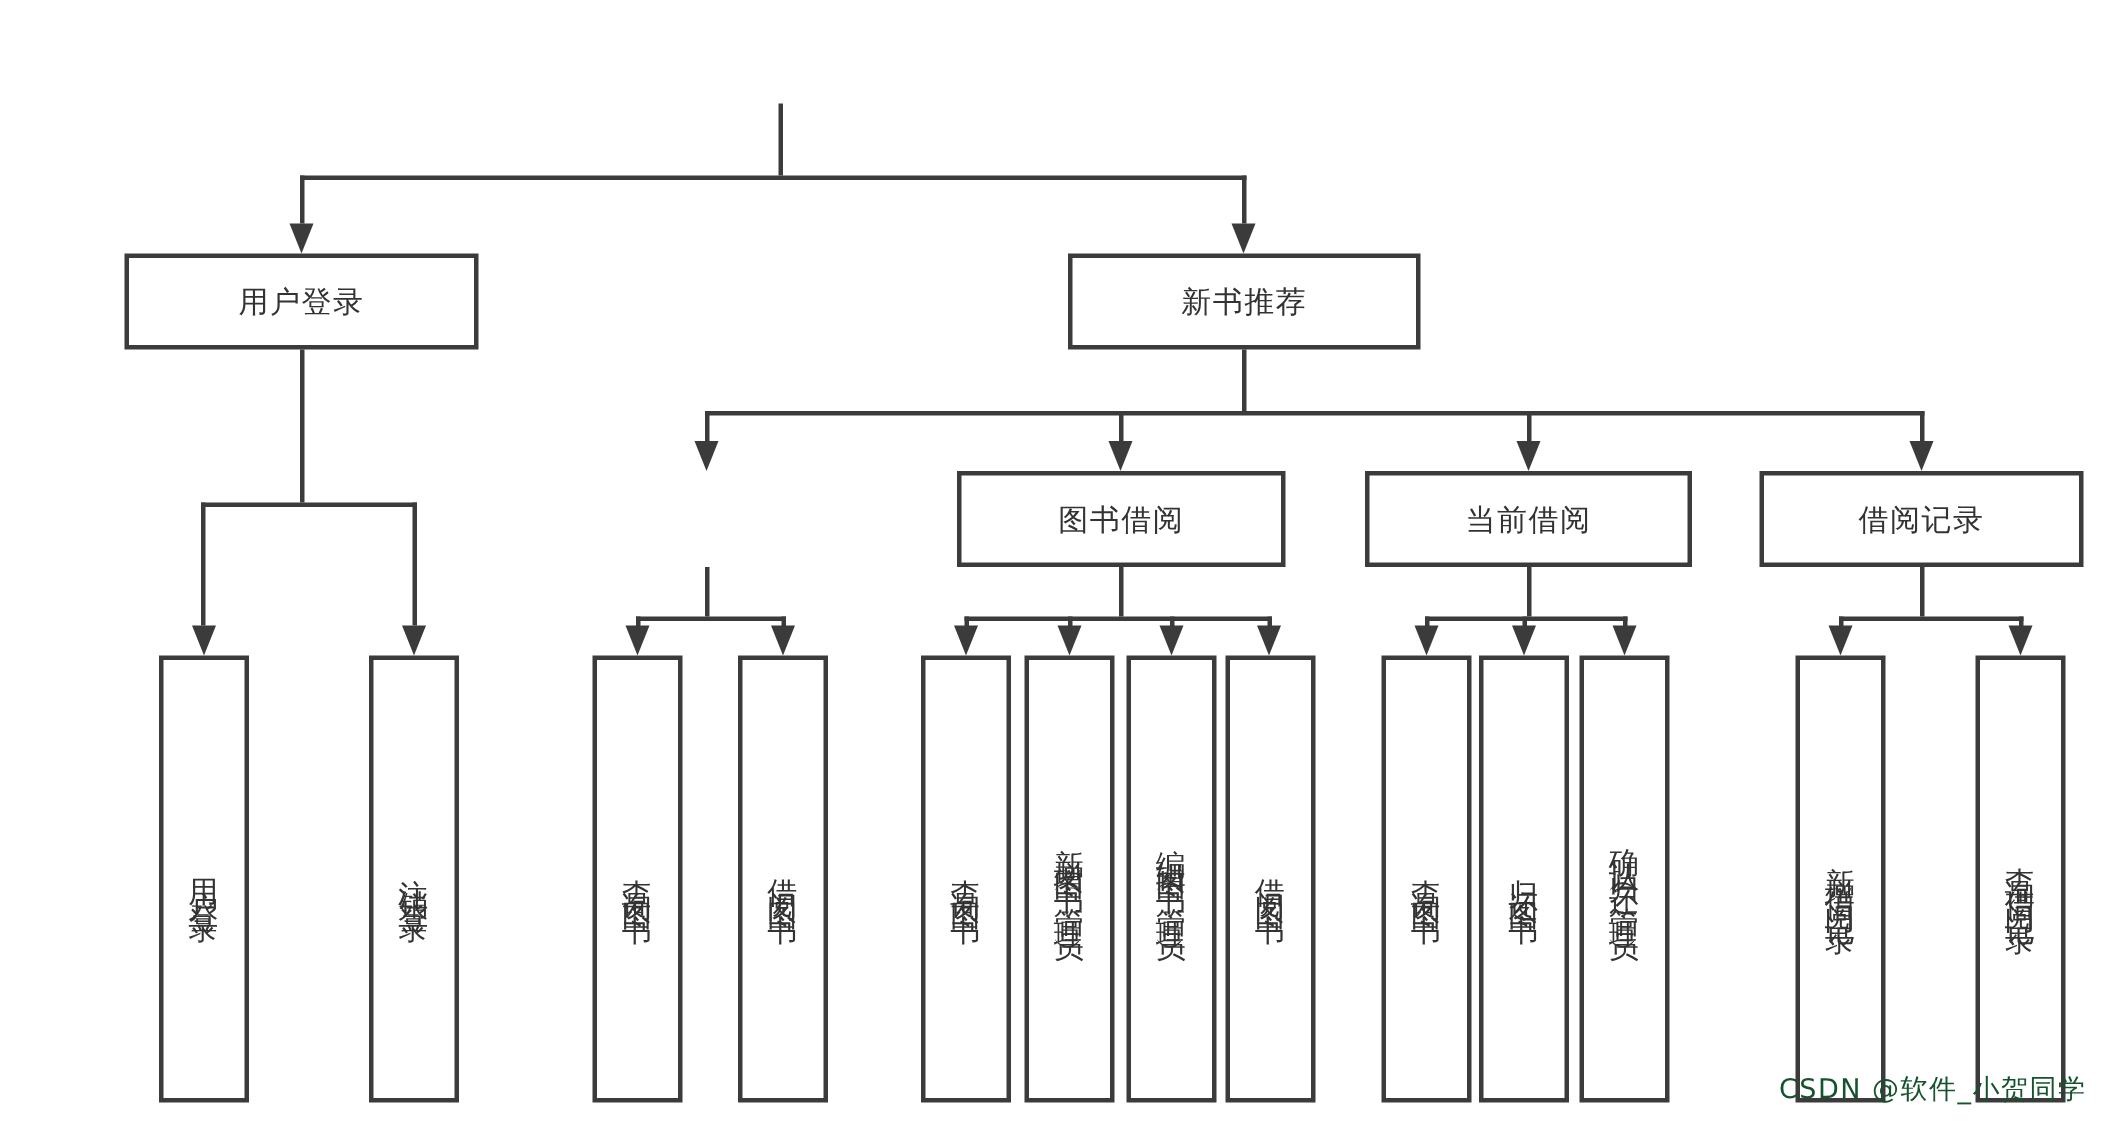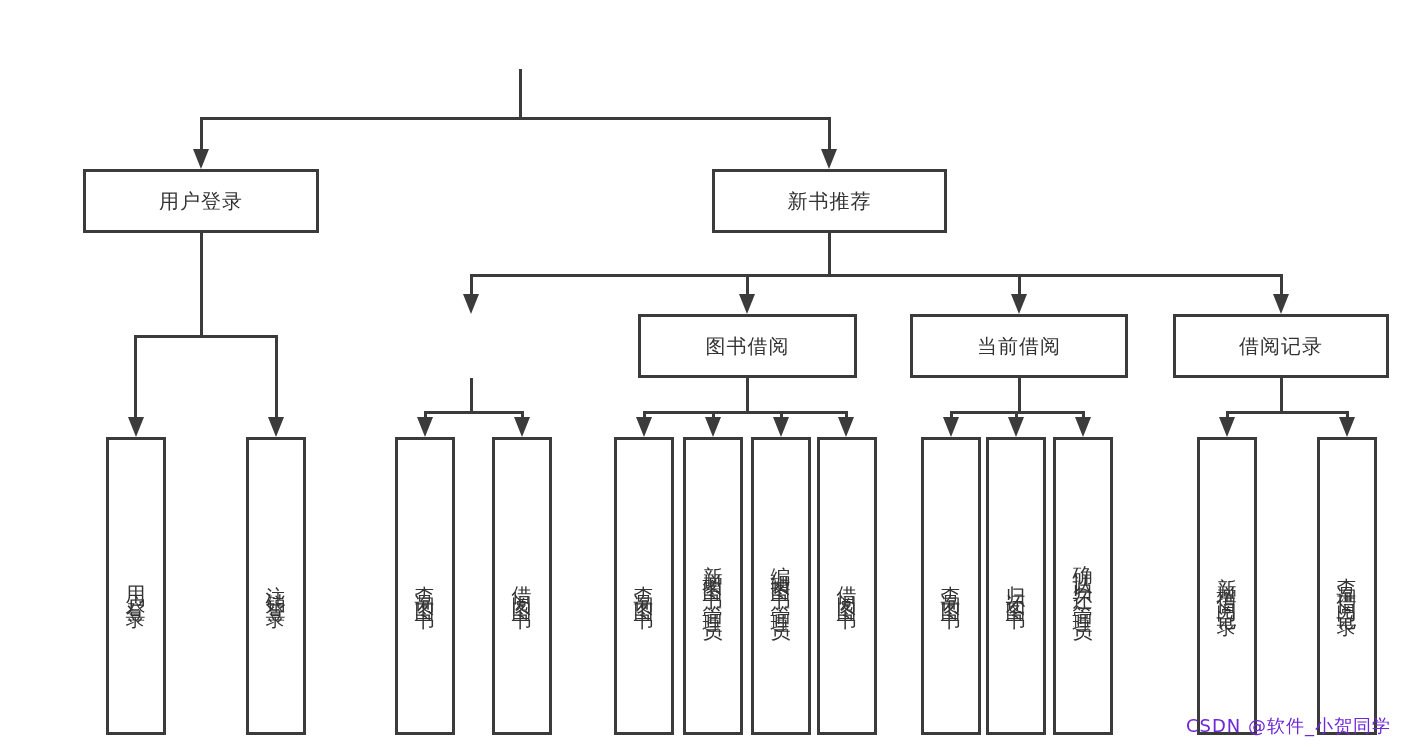--- a/index.html
+++ b/index.html
@@ -132,15 +132,15 @@
   <div class="line" style="left:1082px;top:411px;width:3px;height:8px;"></div>
   <div class="arrow" style="left:1075px;top:417px;"></div>
 
   <div class="line" style="left:1280px;top:378px;width:3px;height:33px;"></div>
   <div class="line" style="left:1226px;top:411px;width:123px;height:3px;"></div>
   <div class="line" style="left:1226px;top:411px;width:3px;height:8px;"></div>
   <div class="arrow" style="left:1219px;top:417px;"></div>
   <div class="line" style="left:1346px;top:411px;width:3px;height:8px;"></div>
   <div class="arrow" style="left:1339px;top:417px;"></div>
 
-  <div class="watermark" style="color: #6d28d9;">CSDN @软件_小贺同学</div>
+  <div class="watermark" style="color: #14532d;">CSDN @软件_小贺同学</div>
 
 </div>
 
 </body></html>

